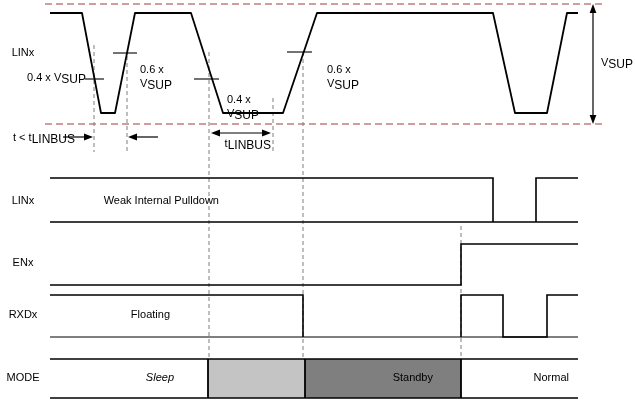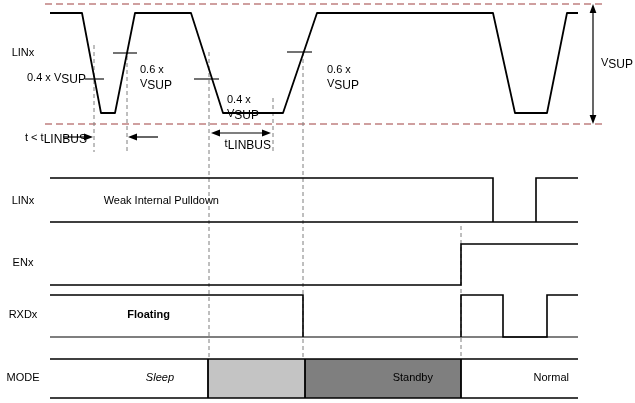--- a/index.html
+++ b/index.html
@@ -108,34 +108,34 @@
   </div>
   <div class="lbl twoline" style="left:227px;top:65px;">
     <span>0.4 x</span><br>
     <span>V</span><span class="sb">SUP</span>
   </div>
   <div class="lbl twoline" style="left:327px;top:35px;">
     <span>0.6 x</span><br>
     <span>V</span><span class="sb">SUP</span>
   </div>
 
-  <div class="lbl" style="left:13px;top:131px;margin-left:12px;">
+  <div class="lbl" style="left:13px;top:131px;">
     <span>t &lt; t</span><span class="sb">LINBUS</span>
   </div>
   <div class="lbl center" style="left:211px;top:137px;width:60px;">
     <span>t</span><span class="sb">LINBUS</span>
   </div>
   <div class="lbl" style="left:601px;top:56px;">
     <span>V</span><span class="sb">SUP</span>
   </div>
 
   <div class="lbl center" style="left:79px;top:194px;width:140px;">
     <span>Weak Internal Pulldown</span>
   </div>
-  <div class="lbl center" style="left:70px;top:308px;width:100px;font-weight:bold;">
+  <div class="lbl center" style="left:70px;top:308px;width:100px;">
     <span>Floating</span>
   </div>
 
   <div class="lbl center" style="left:74px;top:371px;width:100px;font-style:italic;">
     <span>Sleep</span>
   </div>
   <div class="lbl center" style="left:333px;top:371px;width:100px;">
     <span>Standby</span>
   </div>
   <div class="lbl center" style="left:469px;top:371px;width:100px;">

